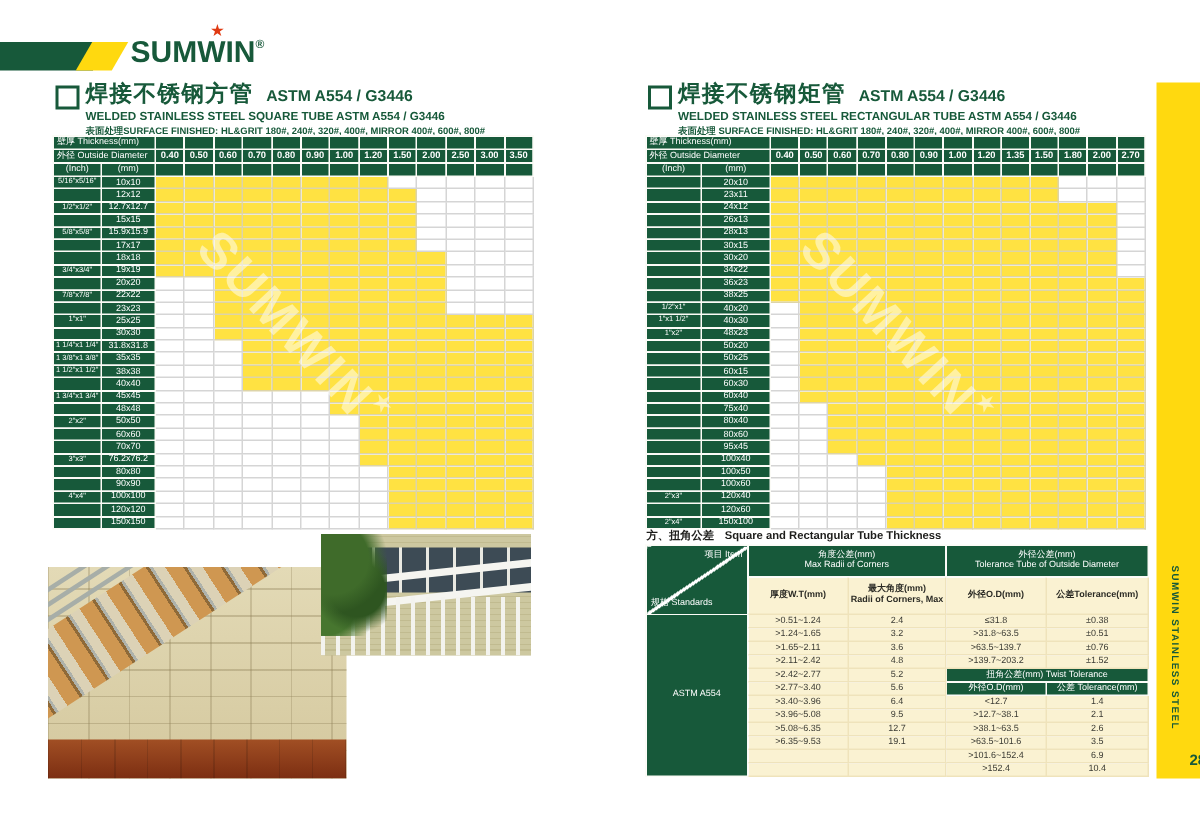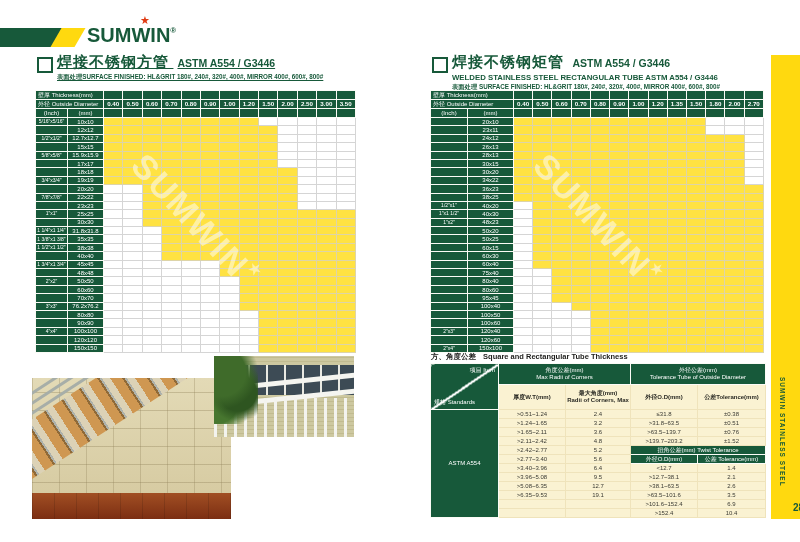--- a/index.html
+++ b/index.html
@@ -8,21 +8,21 @@
 
   
   #logo-band{position:absolute;left:0;top:28px;width:62px;height:19px;background:#17593A;}
   #logo-accent{position:absolute;left:56px;top:28px;width:24px;height:19px;background:#FFD90F;transform:skewX(-30deg);}
   #logo-text{position:absolute;left:87px;top:24px;font-size:20px;font-weight:bold;color:#17593A;letter-spacing:0;}
   #logo-reg{font-size:8px;vertical-align:9px;font-weight:bold;}
   #logo-star{position:absolute;left:140px;top:14px;color:#E03A12;font-size:11px;}
 
   
   .section-header{position:absolute;top:53px;width:370px;}
-  #left-header{left:37px;text-decoration:underline;} #right-header{left:432px;}
+  #left-header{left:37px;} #right-header{left:432px;}
   .checkbox{position:absolute;left:0;top:4px;width:12px;height:12px;background:#fff;border:2px solid #17593A;}
   .titles{margin-left:20px;}
   .title-zh{font-size:15px;font-weight:bold;letter-spacing:1px;}
   .title-std{font-size:10.5px;font-weight:bold;margin-left:4px;}
   .subtitle{font-size:7.8px;font-weight:bold;margin-top:1px;}
   .surface{font-size:6.3px;font-weight:bold;margin-top:1px;}
 
   
   .table-mount{position:absolute;top:90px;}
   #left-table-mount{left:35px;width:320px;}
@@ -102,20 +102,21 @@
 <div id="logo-text"><span>SUMWIN</span><span id="logo-reg">®</span></div>
 <div id="logo-star">★</div>
 
 <div id="left-header" class="section-header">
   <div class="checkbox"></div>
   <div class="titles">
     <div class="title-line">
       <span class="title-zh">焊接不锈钢方管</span>
       <span class="title-std">ASTM A554 / G3446</span>
     </div>
+    <div class="subtitle">WELDED STAINLESS STEEL SQUARE TUBE ASTM A554 / G3446</div>
     <div class="surface">表面处理SURFACE FINISHED: HL&amp;GRIT 180#, 240#, 320#, 400#, MIRROR 400#, 600#, 800#</div>
   </div>
 </div>
 
 <div id="right-header" class="section-header">
   <div class="checkbox"></div>
   <div class="titles">
     <div class="title-line">
       <span class="title-zh">焊接不锈钢矩管</span>
       <span class="title-std">ASTM A554 / G3446</span>
@@ -1222,21 +1223,21 @@
           <td class="y"></td>
           <td class="y"></td>
           <td class="y"></td>
           <td class="y"></td>
         </tr>
       </tbody>
     </table>
   </div>
 
 <div id="tolerance-title">
-  <span>方、角度公差</span>
+  <span>方、扭角公差</span>
   <span class="tt-en">Square and Rectangular Tube Thickness</span>
 </div>
 <div id="tolerance-mount">
   <table class="tol-table">
     <colgroup>
         <col style="width:68px">
         <col style="width:67px">
         <col style="width:65px">
         <col style="width:67px">
         <col style="width:68px">

